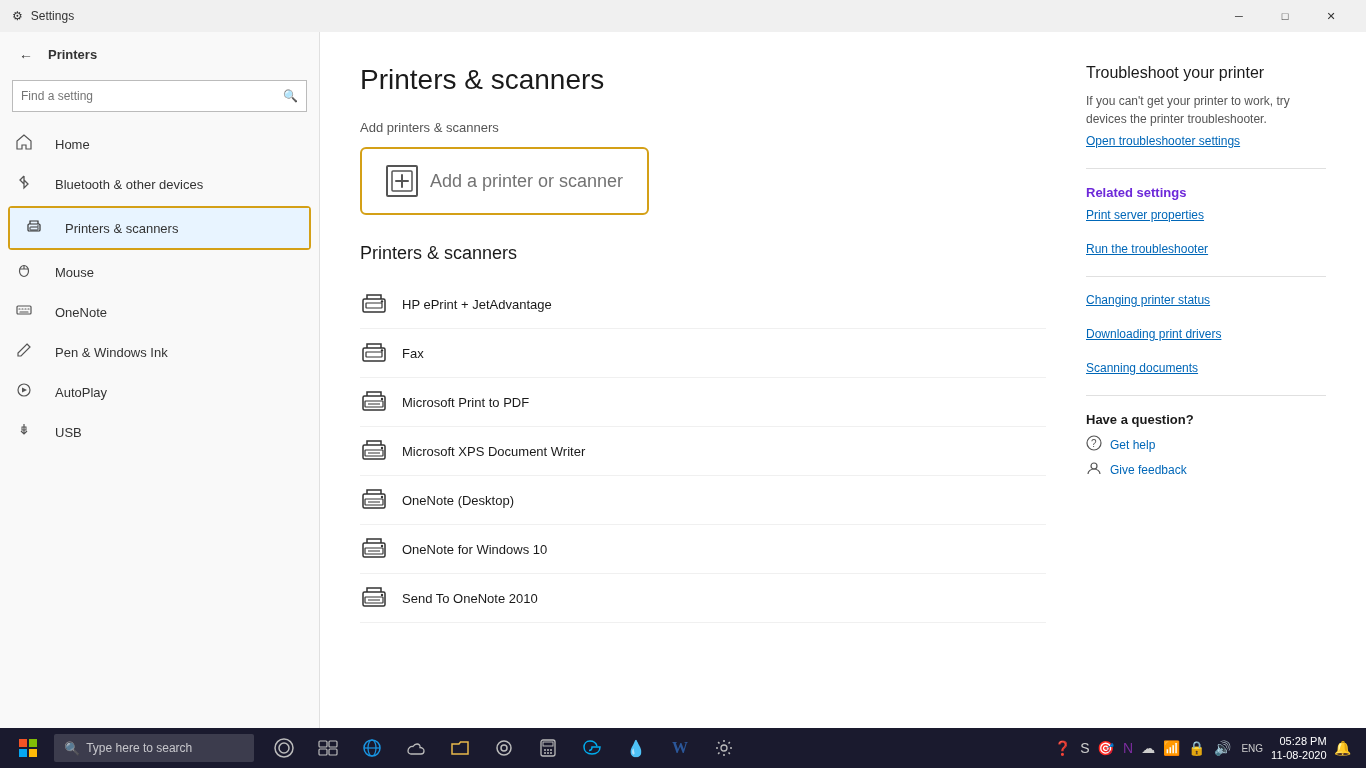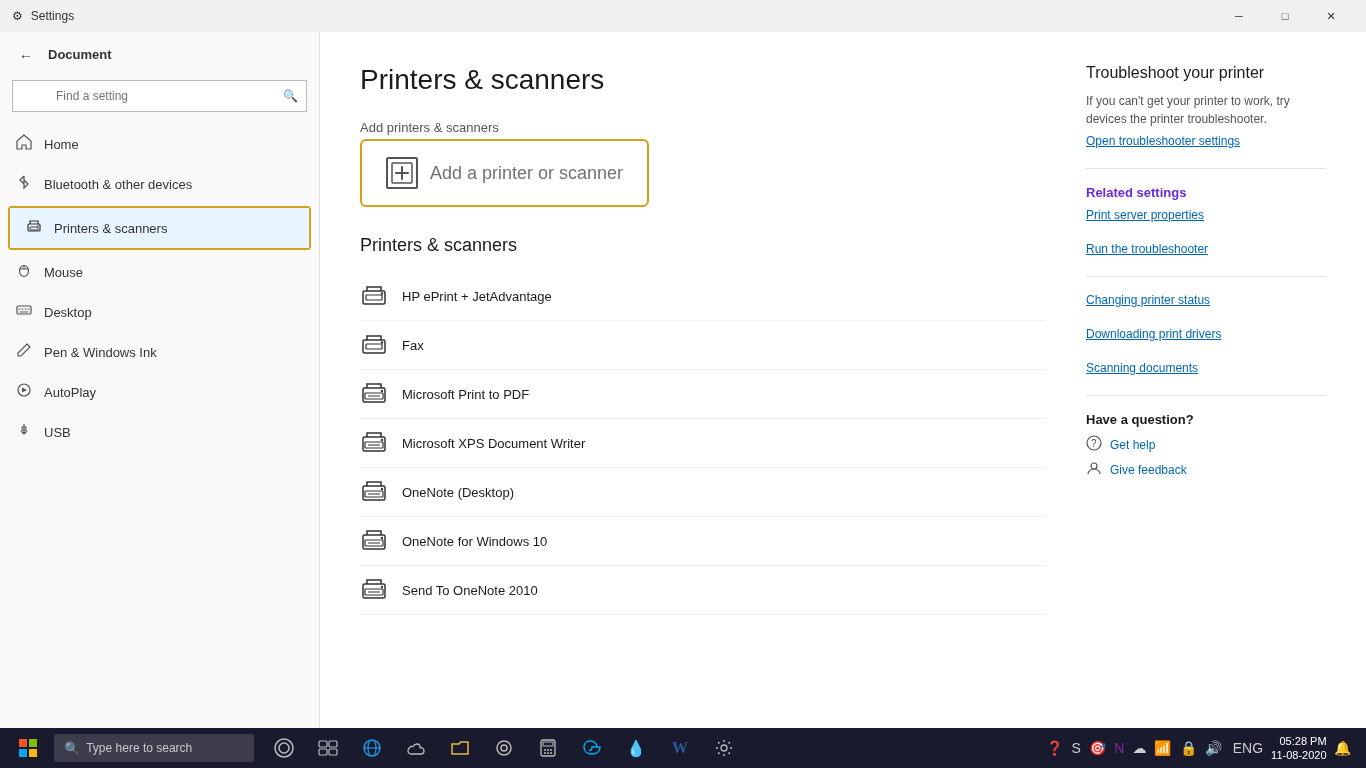--- a/index.html
+++ b/index.html
@@ -45,44 +45,44 @@
     }
     .sidebar-title { font-size: 13px; font-weight: 600; color: #333; }
     .search-box {
       margin: 4px 12px 12px;
       display: flex; align-items: center;
       background: #fff;
       border: 1px solid #bbb;
       height: 32px; padding: 0 8px;
     }
     .search-box input {
-      flex: 1; border: none; outline: none; font-size: 12px; background: transparent; color: #333; margin-left: 35px;
+      flex: 1; border: none; outline: none; font-size: 12px; background: transparent; color: #333;
     }
     .search-icon { font-size: 12px; color: #666; }
     .sidebar-item {
-      display: flex; align-items: center; gap: 12px;
+      display: flex; align-items: center; gap: 23px;
       padding: 10px 16px; cursor: pointer; font-size: 13px; color: #333;
       position: relative;
     }
     .sidebar-icon { font-size: 16px; color: #555; }
 
     
     .main-content {
       flex: 1;
       background: #fff;
       overflow-y: auto;
       padding: 32px 40px 32px;
       display: flex;
       gap: 0;
     }
     .content-area { flex: 1; }
     .right-panel { width: 280px; padding-left: 40px; flex-shrink: 0; }
 
     .page-title { font-size: 28px; font-weight: 300; color: #1a1a1a; margin-bottom: 24px; }
-    .section-title { font-size: 13px; color: #555; margin-bottom: 4px; }
+    .section-title { font-size: 13px; color: #555; margin-bottom: 12px; }
     .add-icon {
       width: 32px; height: 32px;
       border: 2px solid #555;
       border-radius: 2px;
       display: flex; align-items: center; justify-content: center;
       font-size: 20px; color: #555; font-weight: 300;
       flex-shrink: 0;
     }
 
     
@@ -159,21 +159,21 @@
     <button class="titlebar-btn">□</button>
     <button class="titlebar-btn close">✕</button>
   </div>
 </div>
 
 <div class="window">
 
   <div class="sidebar">
     <div class="sidebar-nav-top">
       <button class="nav-back-btn">←</button>
-      <span class="sidebar-title">Document</span>
+      <span class="sidebar-title">Printers</span>
     </div>
 
     <div class="search-box">
       <input type="text" placeholder="Find a setting" style="">
       <span class="search-icon">🔍</span>
     </div>
 
     <div class="sidebar-item">
       <span class="sidebar-icon">
         <svg width="16" height="16" viewBox="0 0 16 16" fill="none">
@@ -222,21 +222,21 @@
       <span class="sidebar-icon">
         <svg width="16" height="16" viewBox="0 0 16 16" fill="none">
             <rect x="1" y="4" width="14" height="8" rx="1" stroke="#555" stroke-width="1.2"></rect>
             <line x1="3" y1="7" x2="4" y2="7" stroke="#555" stroke-width="1.2" stroke-linecap="round"></line>
             <line x1="6" y1="7" x2="7" y2="7" stroke="#555" stroke-width="1.2" stroke-linecap="round"></line>
             <line x1="9" y1="7" x2="10" y2="7" stroke="#555" stroke-width="1.2" stroke-linecap="round"></line>
             <line x1="12" y1="7" x2="13" y2="7" stroke="#555" stroke-width="1.2" stroke-linecap="round"></line>
             <line x1="4" y1="10" x2="12" y2="10" stroke="#555" stroke-width="1.2" stroke-linecap="round"></line>
           </svg>
       </span>
-      <span>Desktop</span>
+      <span>OneNote</span>
     </div>
 
     <div class="sidebar-item">
       <span class="sidebar-icon">
         <svg width="16" height="16" viewBox="0 0 16 16" fill="none">
             <path d="M11 2l3 3-9 9H2v-3L11 2z" stroke="#555" stroke-width="1.2" fill="none"></path>
           </svg>
       </span>
       <span>Pen &amp; Windows Ink</span>
     </div>
@@ -494,20 +494,20 @@
     <div class="taskbar-icons">
       <span class="taskbar-icon-btn">❓</span>
       <span class="taskbar-icon-btn">S</span>
       <span class="taskbar-icon-btn">🎯</span>
       <span class="taskbar-icon-btn" style="color: #7b2c9e;">N</span>
       <span class="taskbar-icon-btn">☁</span>
       <span class="taskbar-icon-btn">📶</span>
       <span class="taskbar-icon-btn">🔒</span>
       <span class="taskbar-icon-btn">🔊</span>
     </div>
-    <span class="taskbar-icon-btn" style="font-size:14px; color: #ccc;">ENG</span>
+    <span class="taskbar-icon-btn" style="font-size:10px; color: #ccc;">ENG</span>
     <div class="taskbar-time">
       <div style="font-size: 11px; color: #fff;">05:28 PM</div>
       <div style="font-size: 11px; color: #fff;">11-08-2020</div>
     </div>
     <span class="taskbar-icon-btn">🔔</span>
   </div>
 </div>
 
 </body></html>

